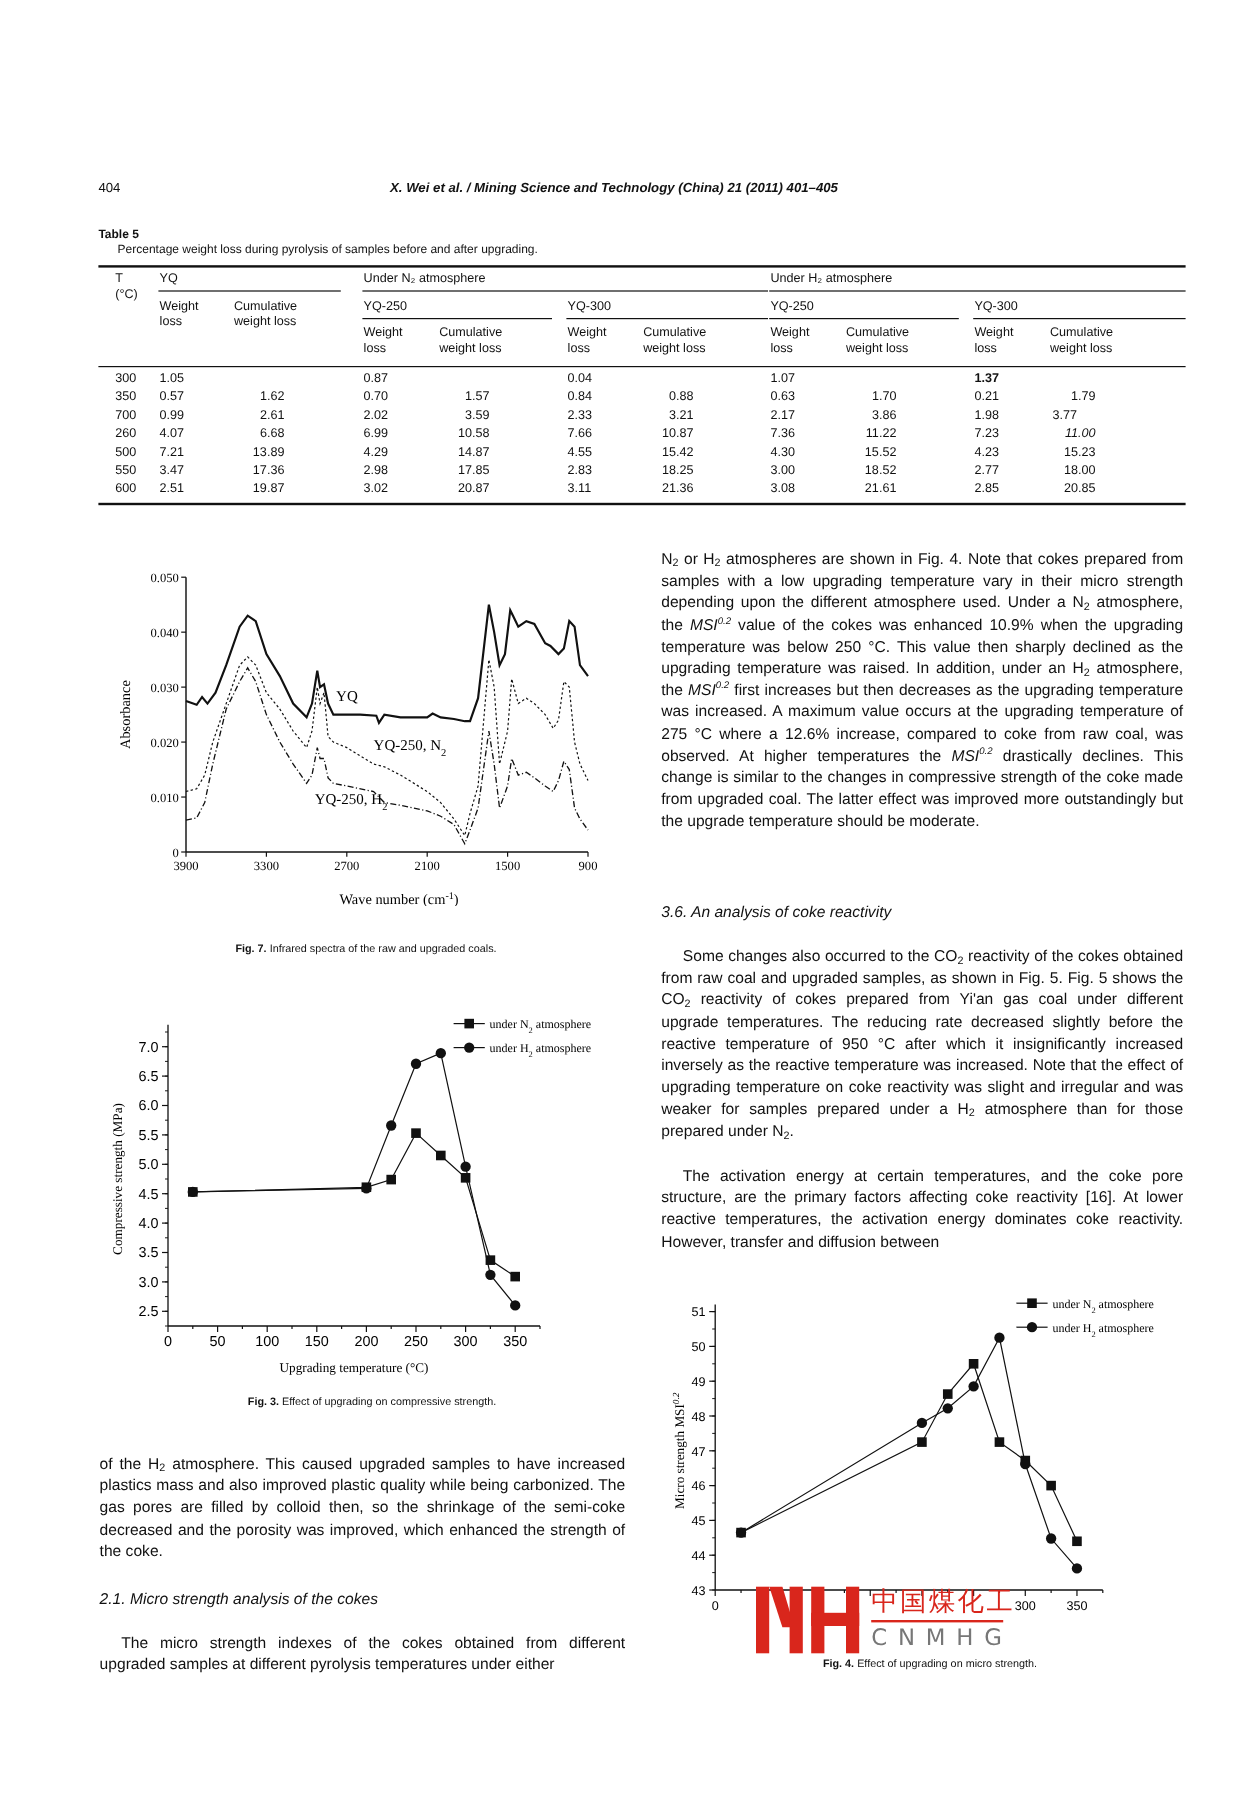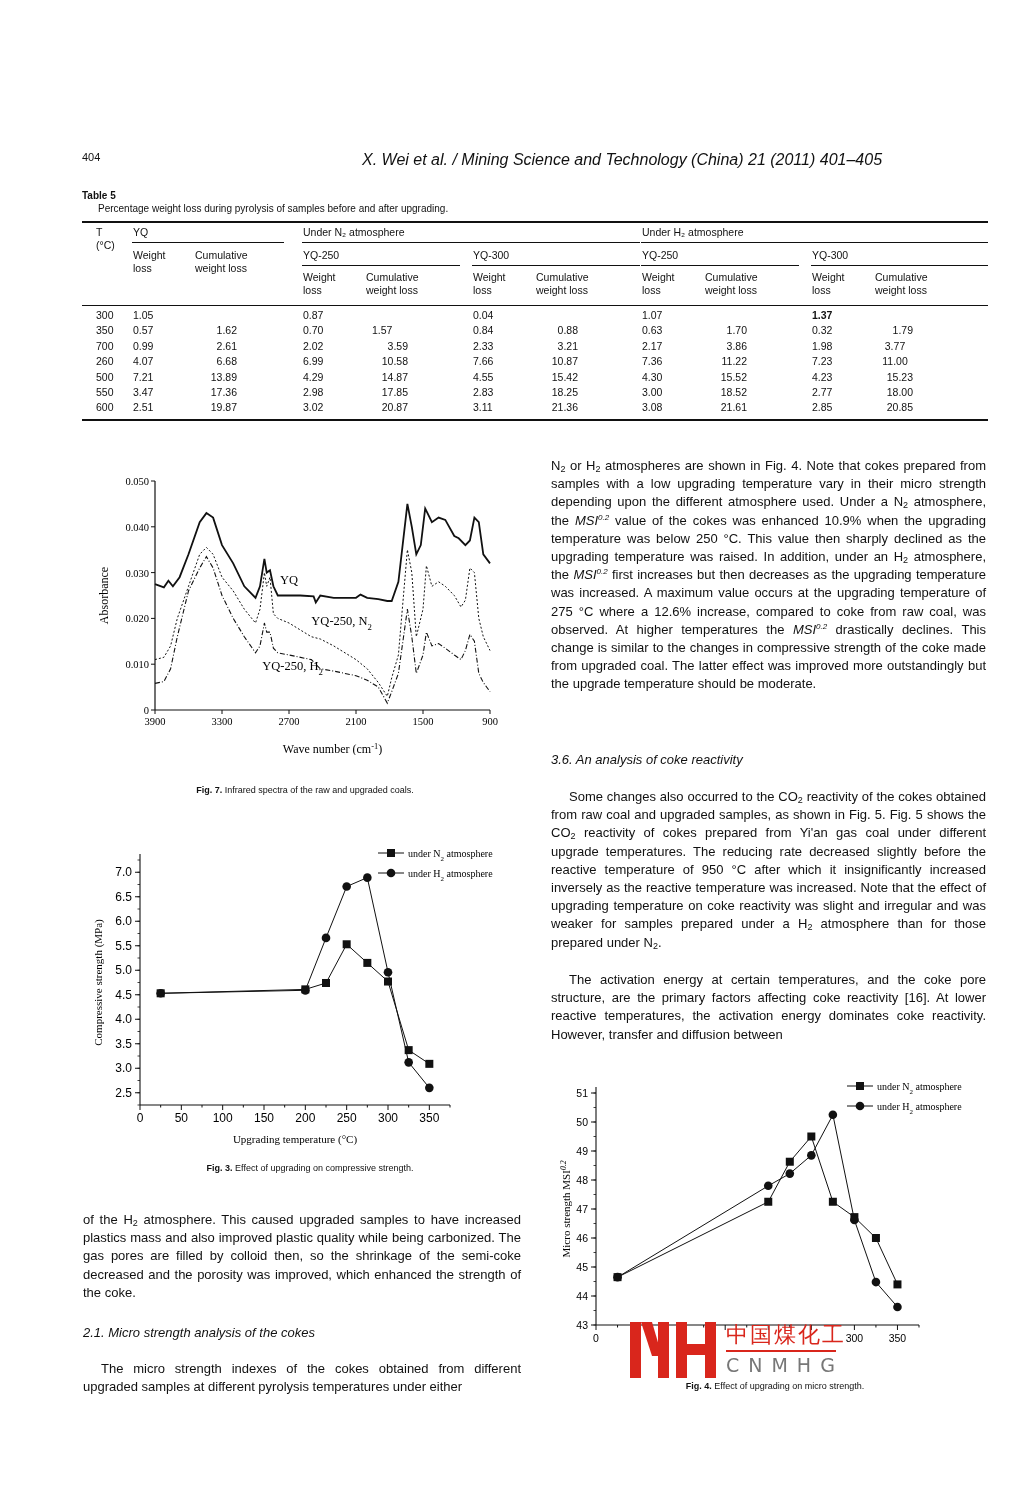--- a/index.html
+++ b/index.html
@@ -1,19 +1,19 @@
 <!DOCTYPE html>
 <html><head>
 <meta charset="utf-8">
 <style>
   html, body { margin: 0; padding: 0; background: #ffffff; }
   body { width: 1030px; height: 1512px; position: relative; overflow: hidden; color: #111; font-family: "Liberation Sans", sans-serif; }
   .abs { position: absolute; }
   .runhead-page { left: 82px; top: 151px; font-size: 11px; text-align: right; }
-  .runhead-journal { left: 362px; top: 151px; font-size: 16px; font-style: italic; }
+  .runhead-journal { left: 325px; top: 151px; font-size: 11px; font-style: italic; font-weight: bold; }
   .tbl-title { left: 82px; top: 190px; font-size: 10px; font-weight: bold; }
   .tbl-caption { left: 82px; top: 203px; font-size: 10px; padding-left: 16px; }
   .rule-top { position: absolute; left: 82px; top: 221px; width: 906px; height: 1.5px; background: #111; }
   .rule-bot { position: absolute; left: 82px; top: 419px; width: 906px; height: 1.5px; background: #111; }
   .rule-head { position: absolute; left: 82px; top: 305px; width: 906px; height: 1px; background: #111; }
   .sub { position: absolute; height: 1px; background: #111; }
   .cell { position: absolute; font-size: 10.5px; line-height: 13px; }
   .body-text { font-family: "Liberation Sans", sans-serif; font-size: 13px; line-height: 18.2px; text-align: justify; }
   .col-right { left: 551px; width: 435px; }
   .col-left { left: 83px; width: 438px; }
@@ -82,53 +82,53 @@
         <div class="cell" style="top: 309px; left: 642px;">1.07</div>
         <div class="cell" style="top: 309px; left: 711px; width: 36px; text-align: right;"></div>
         <div class="cell" style="top: 309px; left: 812px; font-weight: bold;">1.37</div>
         <div class="cell" style="top: 309px; left: 877px; width: 36px; text-align: right;"></div>
       </div>
       <div>
         <div class="cell" style="top: 324.4px; left: 96px;">350</div>
         <div class="cell" style="top: 324.4px; left: 133px;">0.57</div>
         <div class="cell" style="top: 324.4px; left: 201px; width: 36px; text-align: right;">1.62</div>
         <div class="cell" style="top: 324.4px; left: 303px;">0.70</div>
-        <div class="cell" style="top: 324.4px; left: 372px; width: 36px; ">1.57</div>
+        <div class="cell" style="top: 324.4px; left: 372px; width: 36px; text-align: right;">1.57</div>
         <div class="cell" style="top: 324.4px; left: 473px;">0.84</div>
         <div class="cell" style="top: 324.4px; left: 542px; width: 36px; text-align: right;">0.88</div>
         <div class="cell" style="top: 324.4px; left: 642px;">0.63</div>
         <div class="cell" style="top: 324.4px; left: 711px; width: 36px; text-align: right;">1.70</div>
-        <div class="cell" style="top: 324.4px; left: 812px;">0.32</div>
+        <div class="cell" style="top: 324.4px; left: 812px;">0.21</div>
         <div class="cell" style="top: 324.4px; left: 877px; width: 36px; text-align: right;">1.79</div>
       </div>
       <div>
         <div class="cell" style="top: 339.8px; left: 96px;">700</div>
         <div class="cell" style="top: 339.8px; left: 133px;">0.99</div>
         <div class="cell" style="top: 339.8px; left: 201px; width: 36px; text-align: right;">2.61</div>
         <div class="cell" style="top: 339.8px; left: 303px;">2.02</div>
         <div class="cell" style="top: 339.8px; left: 372px; width: 36px; text-align: right;">3.59</div>
         <div class="cell" style="top: 339.8px; left: 473px;">2.33</div>
         <div class="cell" style="top: 339.8px; left: 542px; width: 36px; text-align: right;">3.21</div>
         <div class="cell" style="top: 339.8px; left: 642px;">2.17</div>
         <div class="cell" style="top: 339.8px; left: 711px; width: 36px; text-align: right;">3.86</div>
         <div class="cell" style="top: 339.8px; left: 812px;">1.98</div>
-        <div class="cell" style="top: 339.8px; left: 877px; width: 36px; text-align: center;">3.77</div>
+        <div class="cell" style="top: 339.8px; left: 877px; width: 36px; text-align: left;">3.77</div>
       </div>
       <div>
         <div class="cell" style="top: 355.2px; left: 96px;">260</div>
         <div class="cell" style="top: 355.2px; left: 133px;">4.07</div>
         <div class="cell" style="top: 355.2px; left: 201px; width: 36px; text-align: right;">6.68</div>
         <div class="cell" style="top: 355.2px; left: 303px;">6.99</div>
         <div class="cell" style="top: 355.2px; left: 372px; width: 36px; text-align: right;">10.58</div>
         <div class="cell" style="top: 355.2px; left: 473px;">7.66</div>
         <div class="cell" style="top: 355.2px; left: 542px; width: 36px; text-align: right;">10.87</div>
         <div class="cell" style="top: 355.2px; left: 642px;">7.36</div>
         <div class="cell" style="top: 355.2px; left: 711px; width: 36px; text-align: right;">11.22</div>
         <div class="cell" style="top: 355.2px; left: 812px;">7.23</div>
-        <div class="cell" style="top: 355.2px; left: 877px; width: 36px; text-align: center;">11.00</div>
+        <div class="cell" style="top: 355.2px; left: 877px; width: 36px; text-align: right; font-style: italic;">11.00</div>
       </div>
       <div>
         <div class="cell" style="top: 370.6px; left: 96px;">500</div>
         <div class="cell" style="top: 370.6px; left: 133px;">7.21</div>
         <div class="cell" style="top: 370.6px; left: 201px; width: 36px; text-align: right;">13.89</div>
         <div class="cell" style="top: 370.6px; left: 303px;">4.29</div>
         <div class="cell" style="top: 370.6px; left: 372px; width: 36px; text-align: right;">14.87</div>
         <div class="cell" style="top: 370.6px; left: 473px;">4.55</div>
         <div class="cell" style="top: 370.6px; left: 542px; width: 36px; text-align: right;">15.42</div>
         <div class="cell" style="top: 370.6px; left: 642px;">4.30</div>

